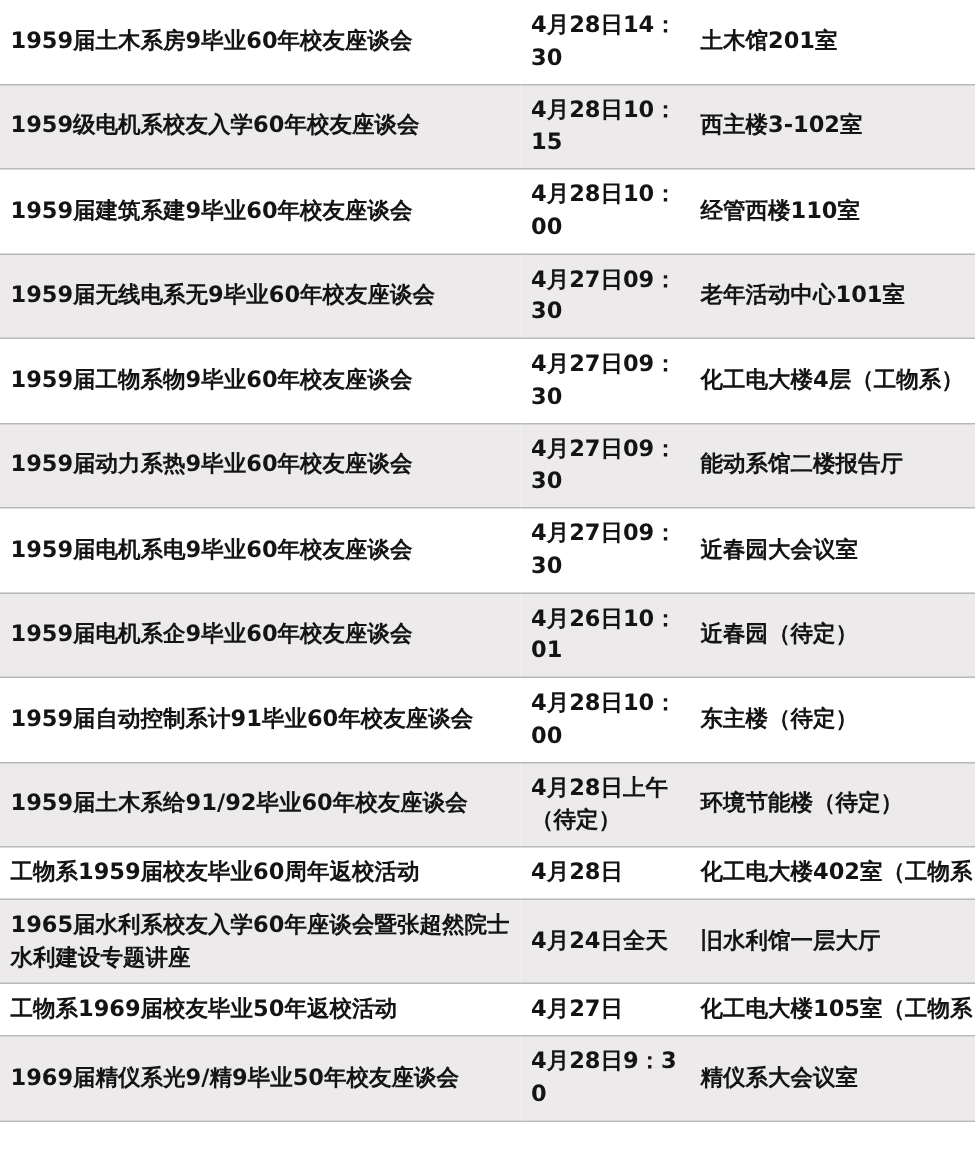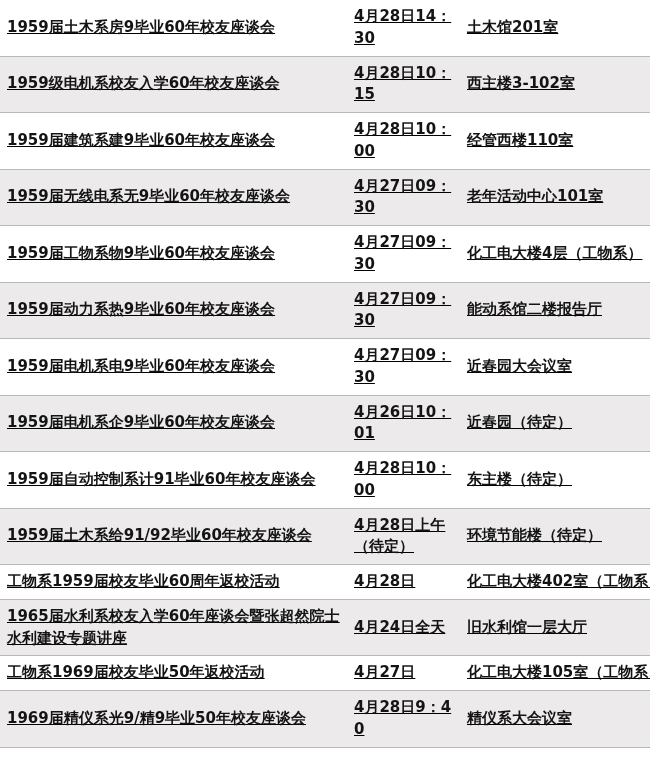--- a/index.html
+++ b/index.html
@@ -11,21 +11,20 @@
     width: 650px;
     height: 772px;
     font-family: "DejaVu Sans", "Liberation Sans", sans-serif;
     overflow: hidden;
   }
   .table-wrap {
     width: 650px;
     height: 772px;
     box-sizing: border-box;
     background: #ffffff;
-    text-decoration: underline;
   }
   table.events {
     width: 650px;
     border-collapse: collapse;
     table-layout: fixed;
   }
   table.events td {
     vertical-align: middle;
     padding: 6px 6px 6px 7px;
     font-size: 15px;
@@ -125,19 +124,19 @@
         <td class="col-date">4月24日全天</td>
         <td class="col-place">旧水利馆一层大厅</td>
       </tr>
       <tr class="row-odd">
         <td class="col-name">工物系1969届校友毕业50年返校活动</td>
         <td class="col-date">4月27日</td>
         <td class="col-place">化工电大楼105室（工物系）</td>
       </tr>
       <tr class="row-even">
         <td class="col-name">1969届精仪系光9/精9毕业50年校友座谈会</td>
-        <td class="col-date">4月28日9：40</td>
+        <td class="col-date">4月28日9：30</td>
         <td class="col-place">精仪系大会议室</td>
       </tr>
     </tbody>
   </table>
   <div class="bottom-fade"></div>
 </div>
 
 </body></html>

